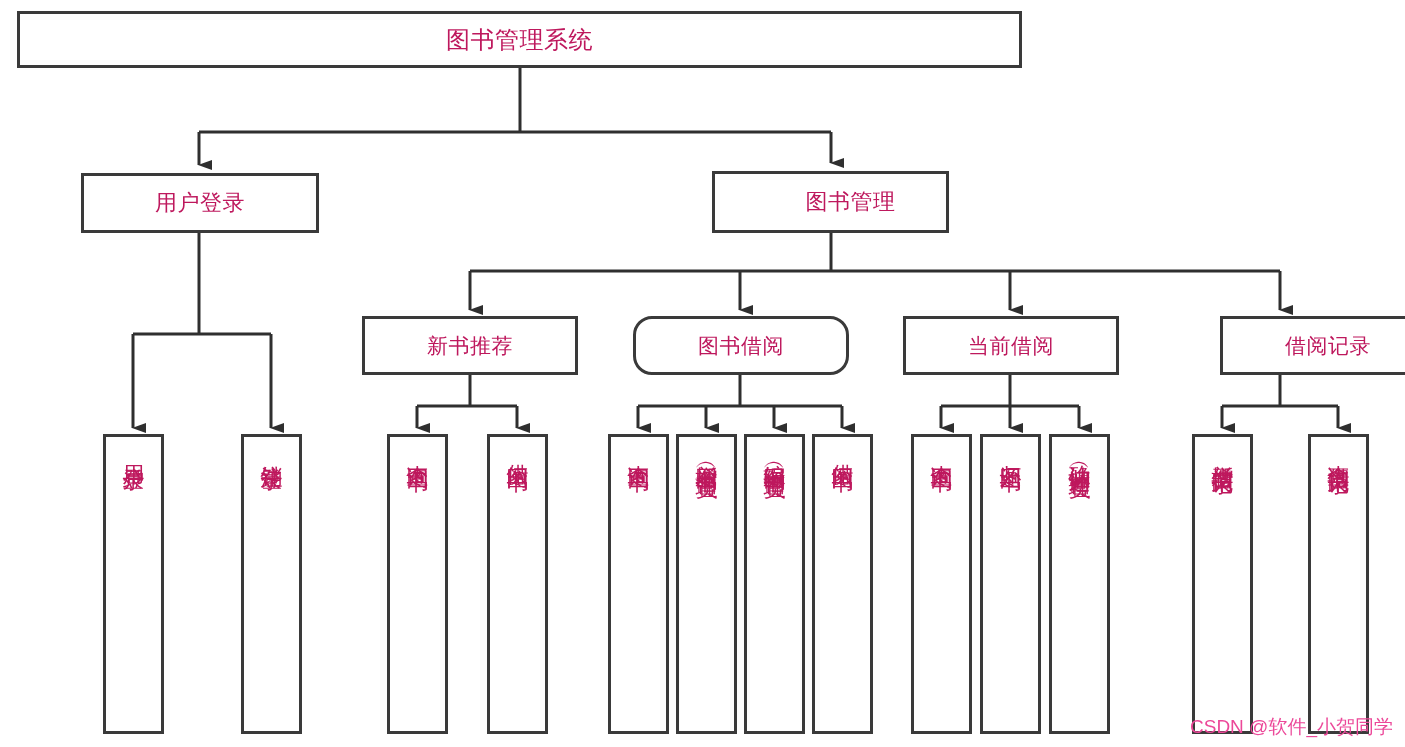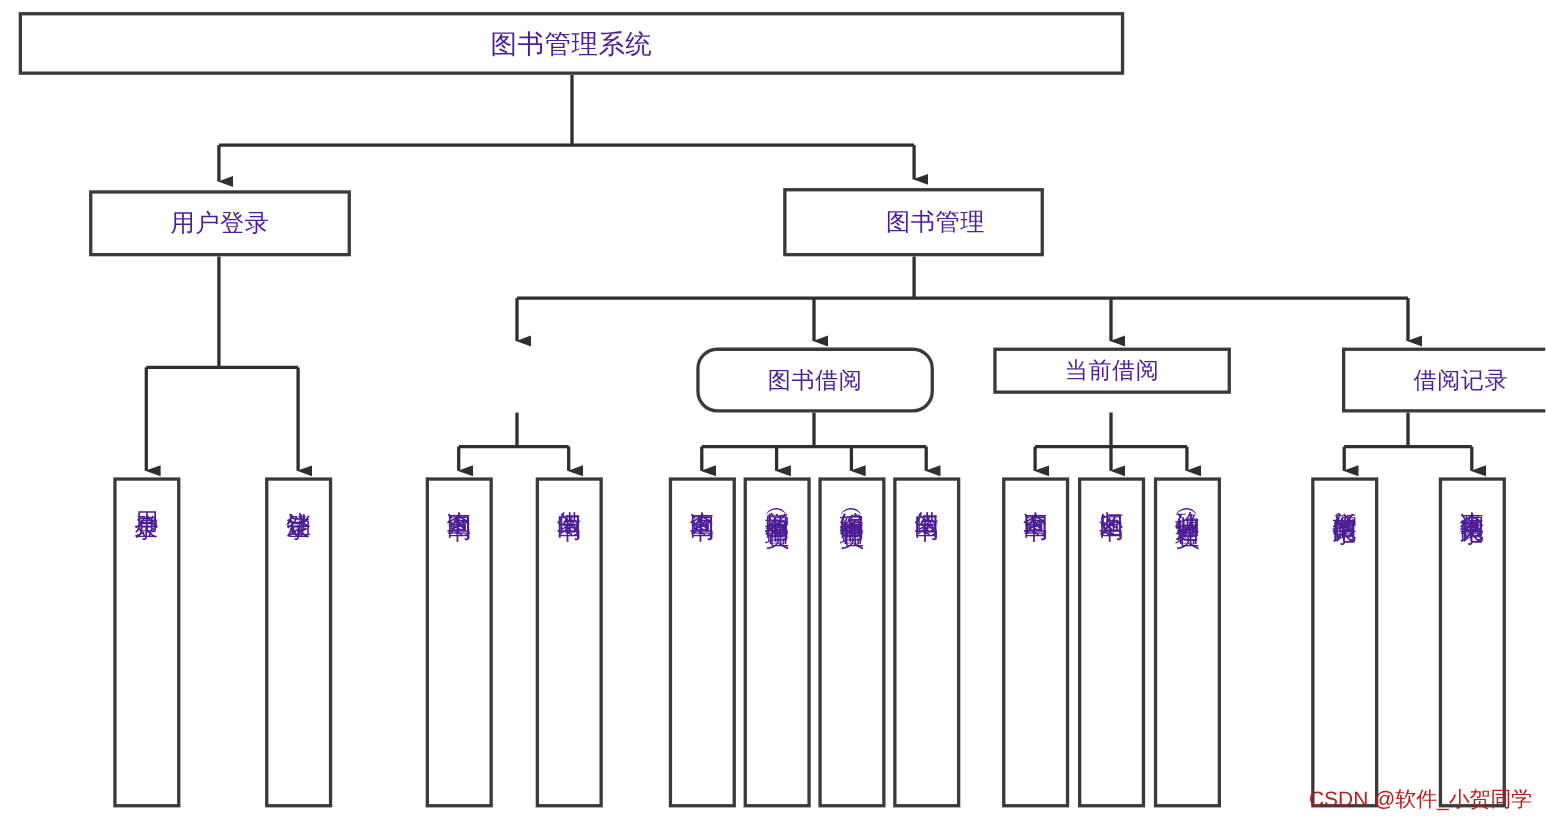--- a/index.html
+++ b/index.html
@@ -25,21 +25,21 @@
     height: 747px;
   }
   .node-box {
     position: absolute;
     box-sizing: border-box;
     background: #ffffff;
     border: 3px solid #3a3a3a;
     display: flex;
     align-items: center;
     justify-content: center;
-    color: #4c1d95;
+    color: #be185d;
   }
   .node-label {
     display: block;
     white-space: nowrap;
     letter-spacing: 0.5px;
   }
   .node-root .node-label {
     font-size: 24px;
   }
   .node-l1 .node-label {
@@ -55,21 +55,21 @@
   .node-leaf .node-label {
     writing-mode: vertical-rl;
     text-orientation: upright;
     font-size: 22px;
     line-height: 1.08;
     letter-spacing: 2px;
     white-space: nowrap;
   }
   .watermark {
     position: absolute;
-    color: #b91c1c;
+    color: #ec4899;
     font-size: 19px;
     white-space: nowrap;
     user-select: none;
   }
 </style>
 </head>
 <body>
 
 <div id="diagram-root">
 
@@ -128,26 +128,29 @@
   </div>
 
   <div class="node-box node-l1" style="left:81px; top:173px; width:238px; height:60px;">
     <span class="node-label">用户登录</span>
   </div>
 
   <div class="node-box node-l1" style="left:712px; top:171px; width:237px; height:62px;padding-left:40px;">
     <span class="node-label">图书管理</span>
   </div>
 
+  <div class="node-box node-l2" style="left:362px; top:316px; width:216px; height:59px;">
+    <span class="node-label">新书推荐</span>
+  </div>
 
   <div class="node-box node-l2" style="left:633px; top:316px; width:216px; height:59px;border-radius:19px;">
     <span class="node-label">图书借阅</span>
   </div>
 
-  <div class="node-box node-l2" style="left:903px; top:316px; width:216px; height:42px;">
+  <div class="node-box node-l2" style="left:903px; top:316px; width:216px; height:59px;">
     <span class="node-label">当前借阅</span>
   </div>
 
   <div class="node-box node-l2" style="left:1220px; top:316px; width:216px; height:59px;">
     <span class="node-label">借阅记录</span>
   </div>
 
   <div class="node-box node-leaf" style="left:103px; top:434px; width:61px; height:300px;">
     <span class="node-label">用户登录</span>
   </div>

